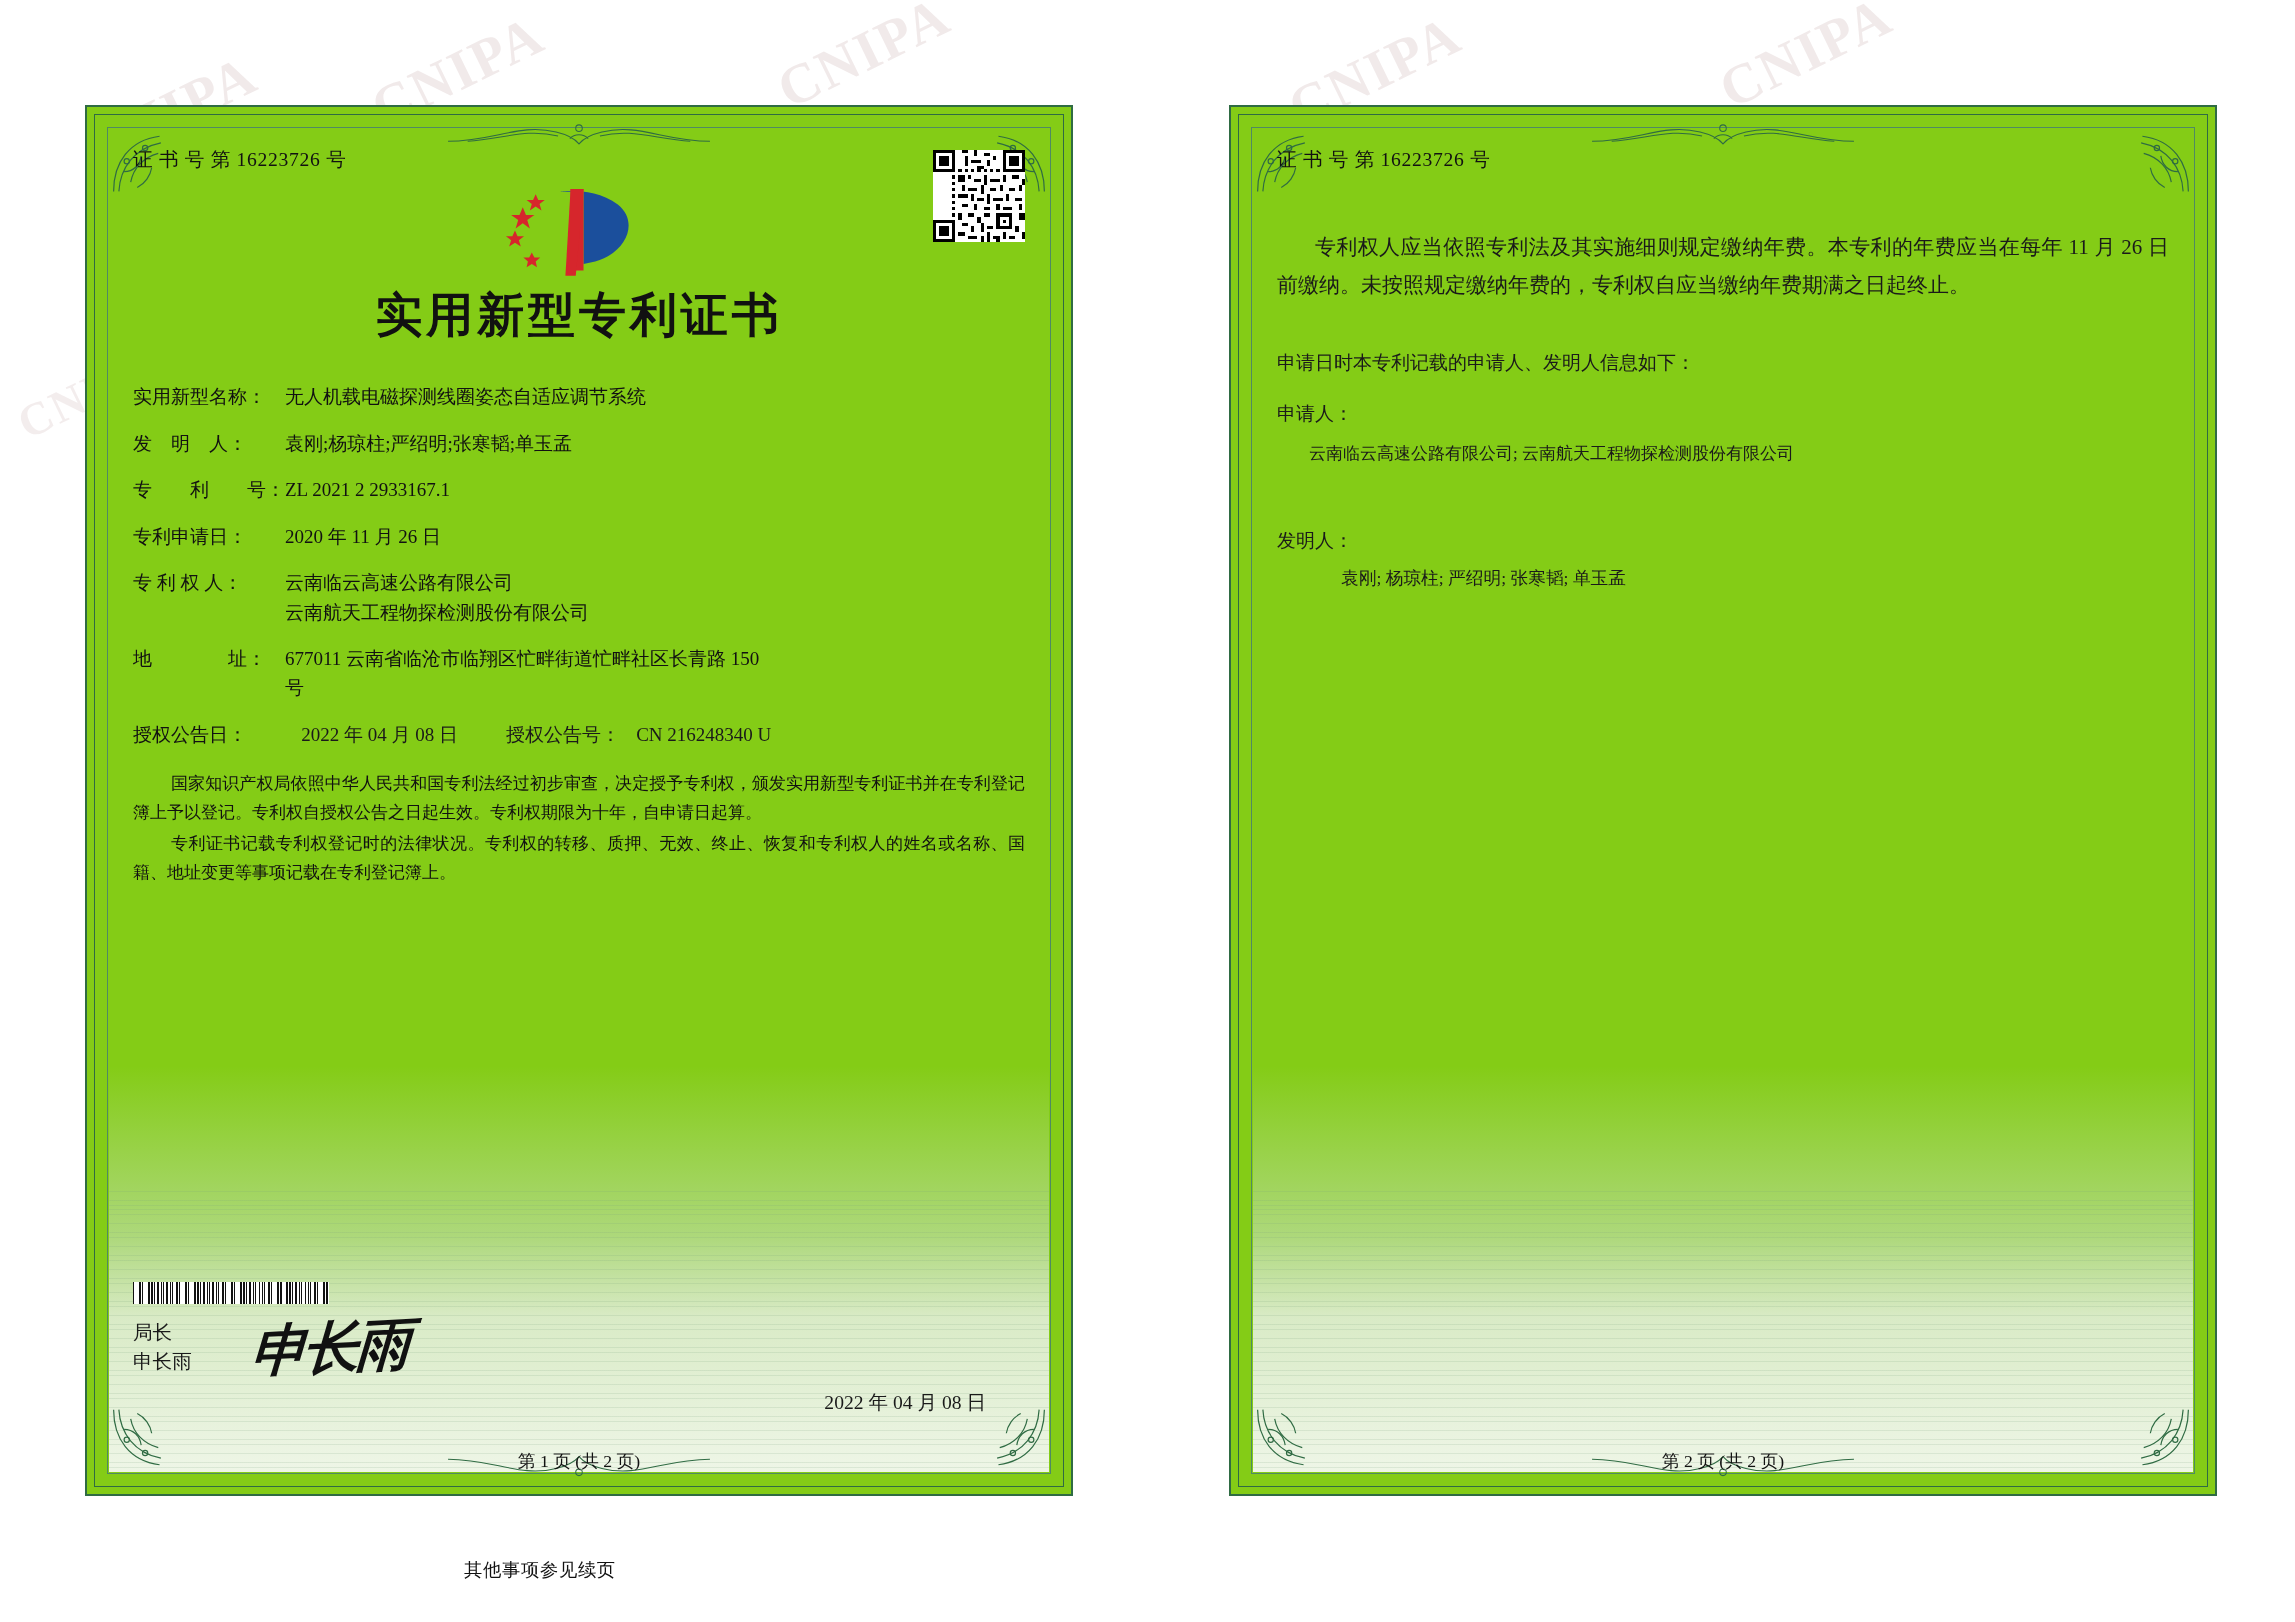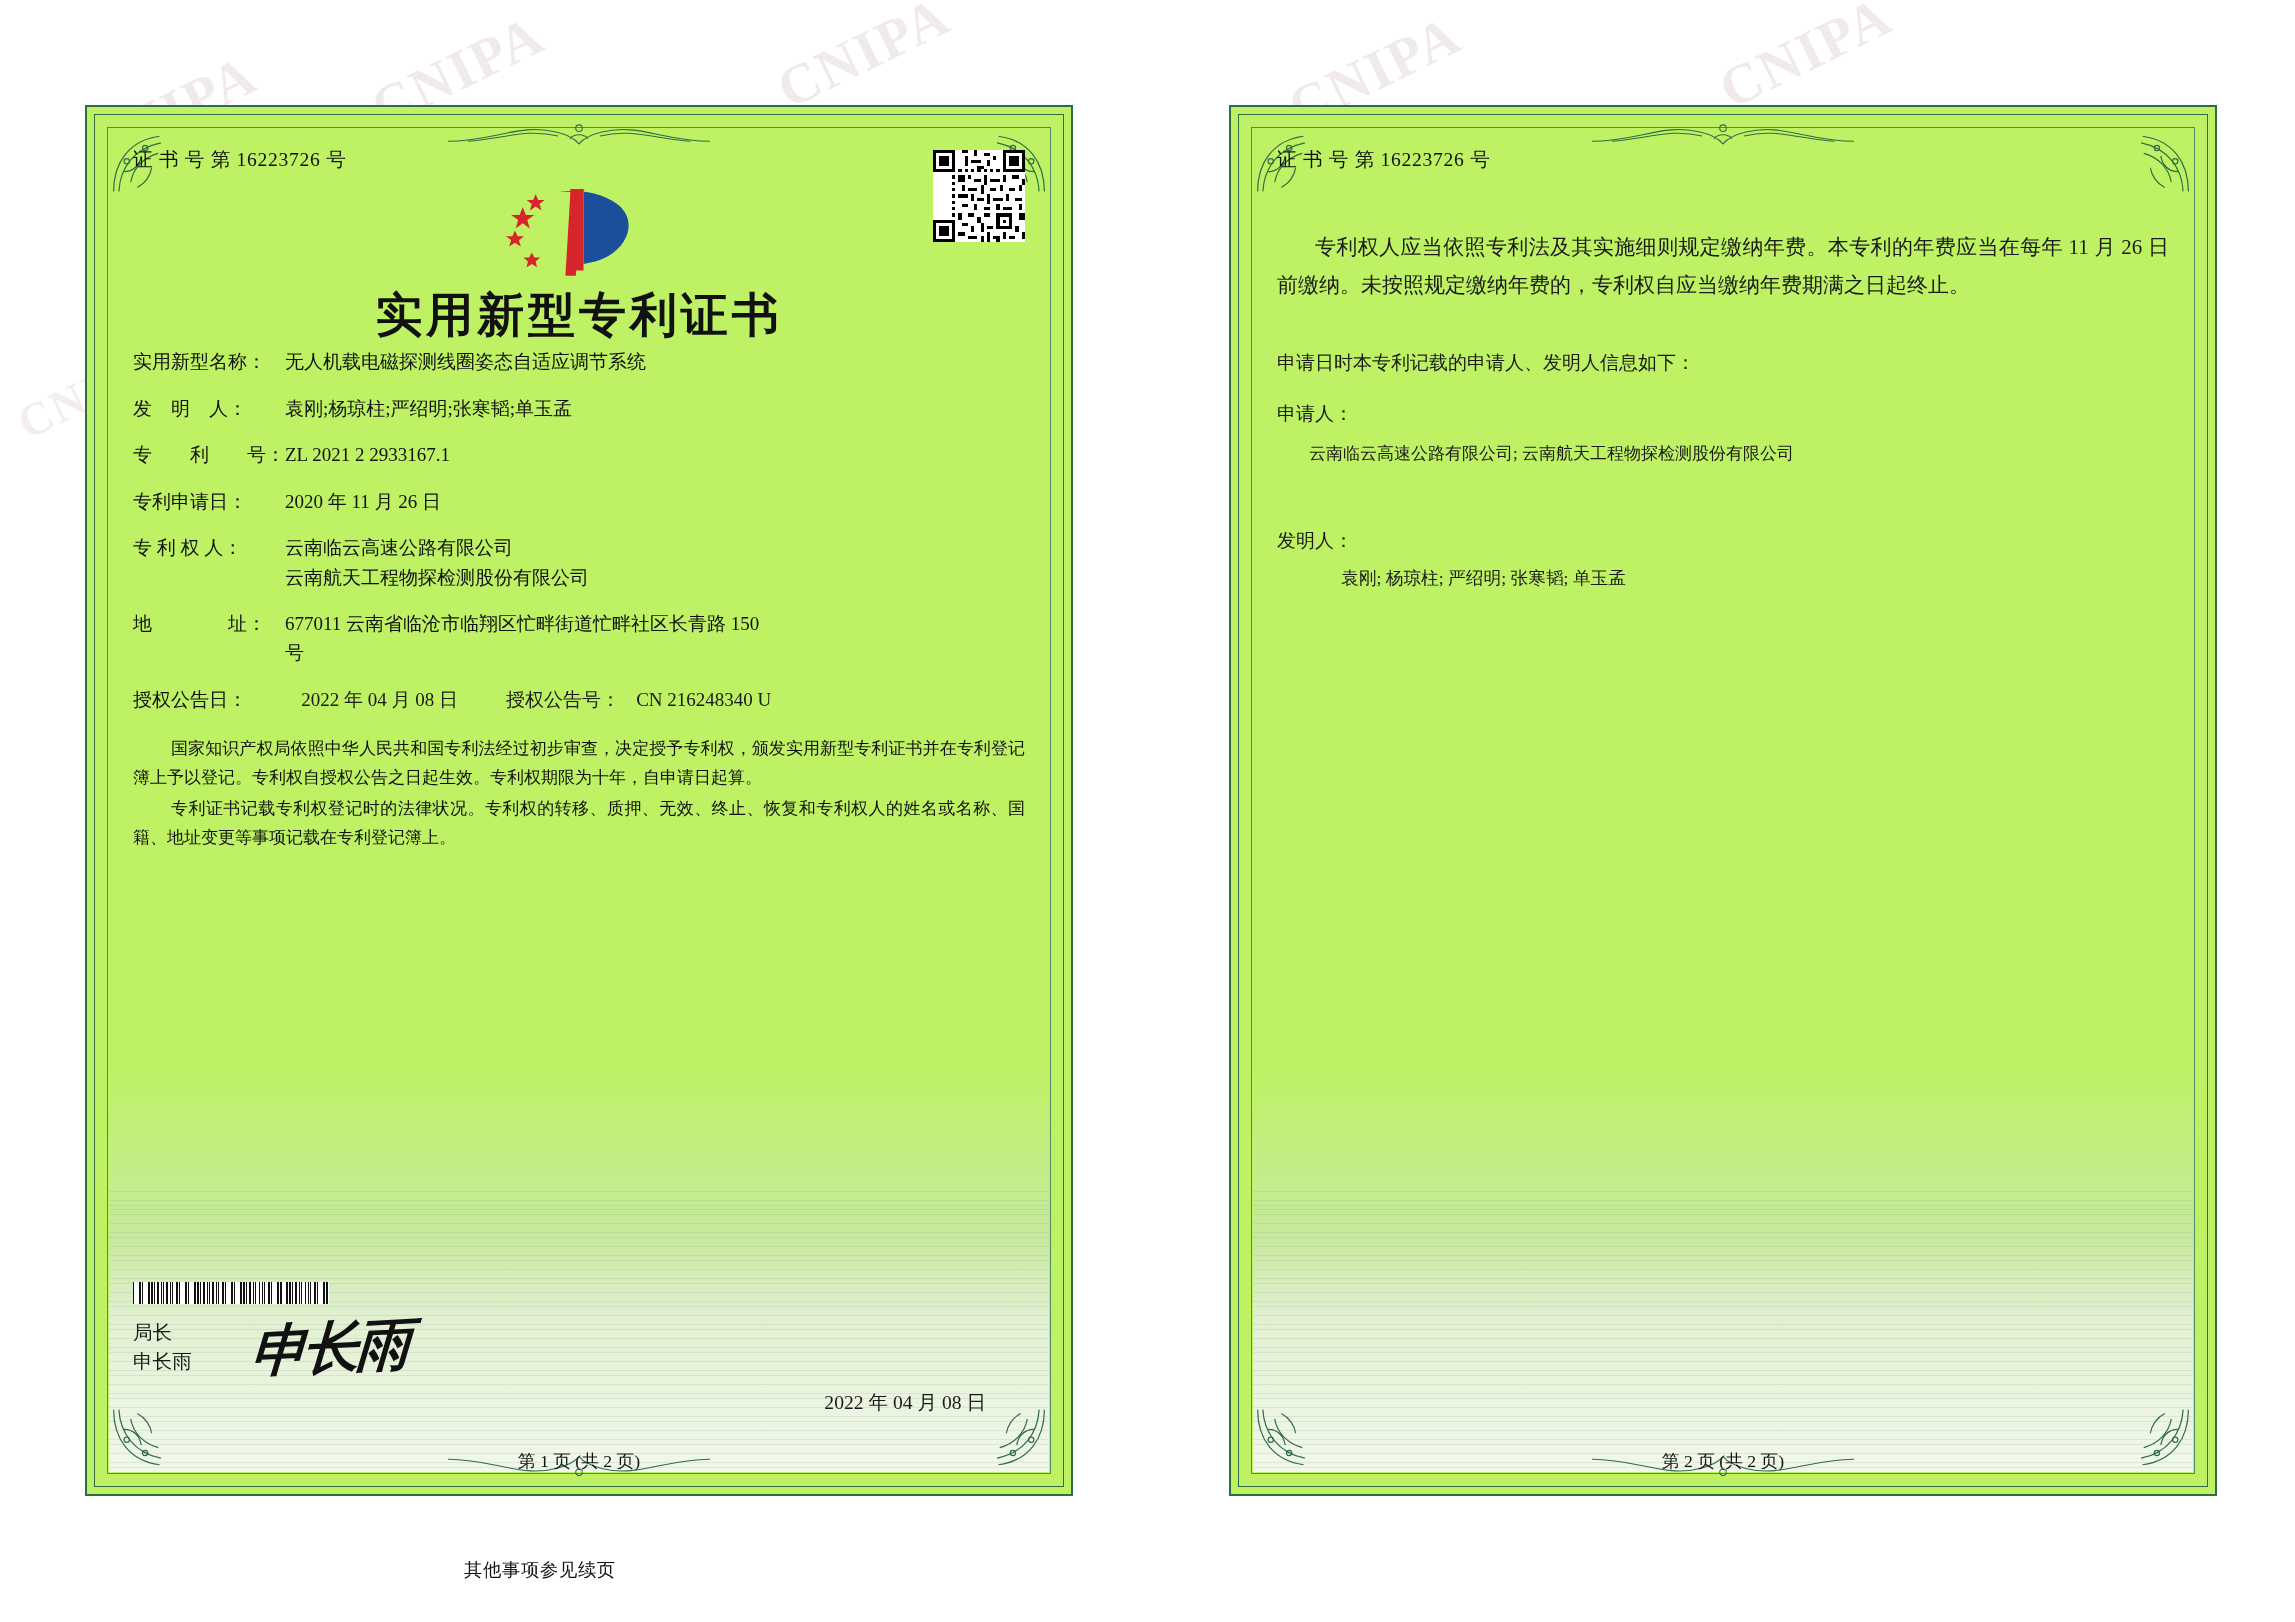--- a/index.html
+++ b/index.html
@@ -20,21 +20,21 @@
     inset: 0;
     display: flex;
     flex-direction: row;
     justify-content: flex-start;
     align-items: flex-start;
   }
 
   
   .sheet {
     position: absolute;
-    background: #bef264;
+    background: #84cc16;
     box-sizing: border-box;
   }
   .sheet-1 { left: 85px;  top: 105px; width: 988px; height: 1391px; }
   .sheet-2 { left: 1229px; top: 105px; width: 988px; height: 1391px; }
 
   
   .frame-outer {
     position: absolute;
     inset: 0;
     border: 2px solid #2f6b43;
@@ -141,20 +141,21 @@
     text-align: center;
     font-size: 47px;
     font-weight: 700;
     letter-spacing: 3.9px;
     margin: 7.9px 0 0;
     color: #111;
     font-family: "Liberation Serif", serif;
   }
 
   .fields {
+    margin-top: 35px;
     font-size: 19px;
     line-height: 1.55;
   }
   .frow {
     display: flex;
     align-items: flex-start;
     margin-bottom: 17px;
   }
   .flabel {
     width: 152px;

